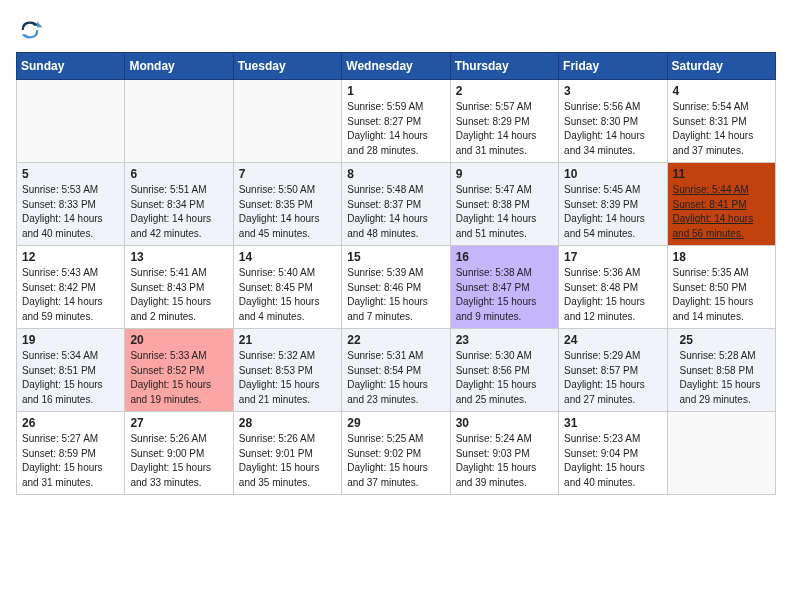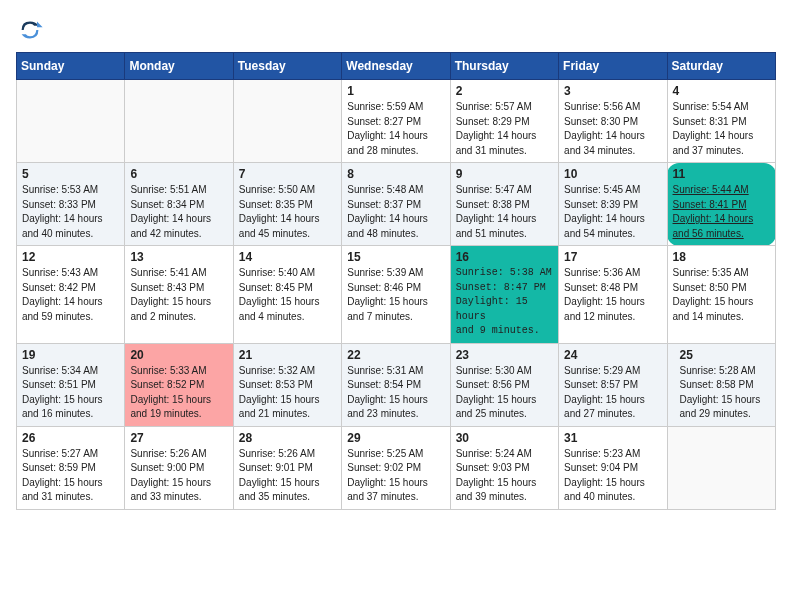--- a/index.html
+++ b/index.html
@@ -191,21 +191,21 @@
 Daylight: 14 hours
 and 51 minutes.</div>
         </td>
         <td style="background: rgb(240, 244, 248);">
           <span class="day-num">10</span>
           <div class="day-info" style="white-space: pre-line;">Sunrise: 5:45 AM
 Sunset: 8:39 PM
 Daylight: 14 hours
 and 54 minutes.</div>
         </td>
-        <td style="background: #14b8a6; border-radius: 12px;">
+        <td style="background: #c2410c;">
           <span class="day-num">11</span>
           <div class="day-info" style="white-space: pre-line; text-decoration: underline;">Sunrise: 5:44 AM
 Sunset: 8:41 PM
 Daylight: 14 hours
 and 56 minutes.</div>
         </td>
       </tr>
       <tr>
         <td style="background: rgb(255, 255, 255);">
           <span class="day-num">12</span>
@@ -228,23 +228,23 @@
 Daylight: 15 hours
 and 4 minutes.</div>
         </td>
         <td style="background: rgb(255, 255, 255);">
           <span class="day-num">15</span>
           <div class="day-info" style="white-space: pre-line;">Sunrise: 5:39 AM
 Sunset: 8:46 PM
 Daylight: 15 hours
 and 7 minutes.</div>
         </td>
-        <td style="background: #14b8a6;">
+        <td style="background: #c4b5fd;">
           <span class="day-num">16</span>
-          <div class="day-info" style="white-space: pre-line; font-family: Liberation Mono, monospace;">Sunrise: 5:38 AM
+          <div class="day-info" style="white-space: pre-line;">Sunrise: 5:38 AM
 Sunset: 8:47 PM
 Daylight: 15 hours
 and 9 minutes.</div>
         </td>
         <td style="background: rgb(255, 255, 255);">
           <span class="day-num">17</span>
           <div class="day-info" style="white-space: pre-line;">Sunrise: 5:36 AM
 Sunset: 8:48 PM
 Daylight: 15 hours
 and 12 minutes.</div>

